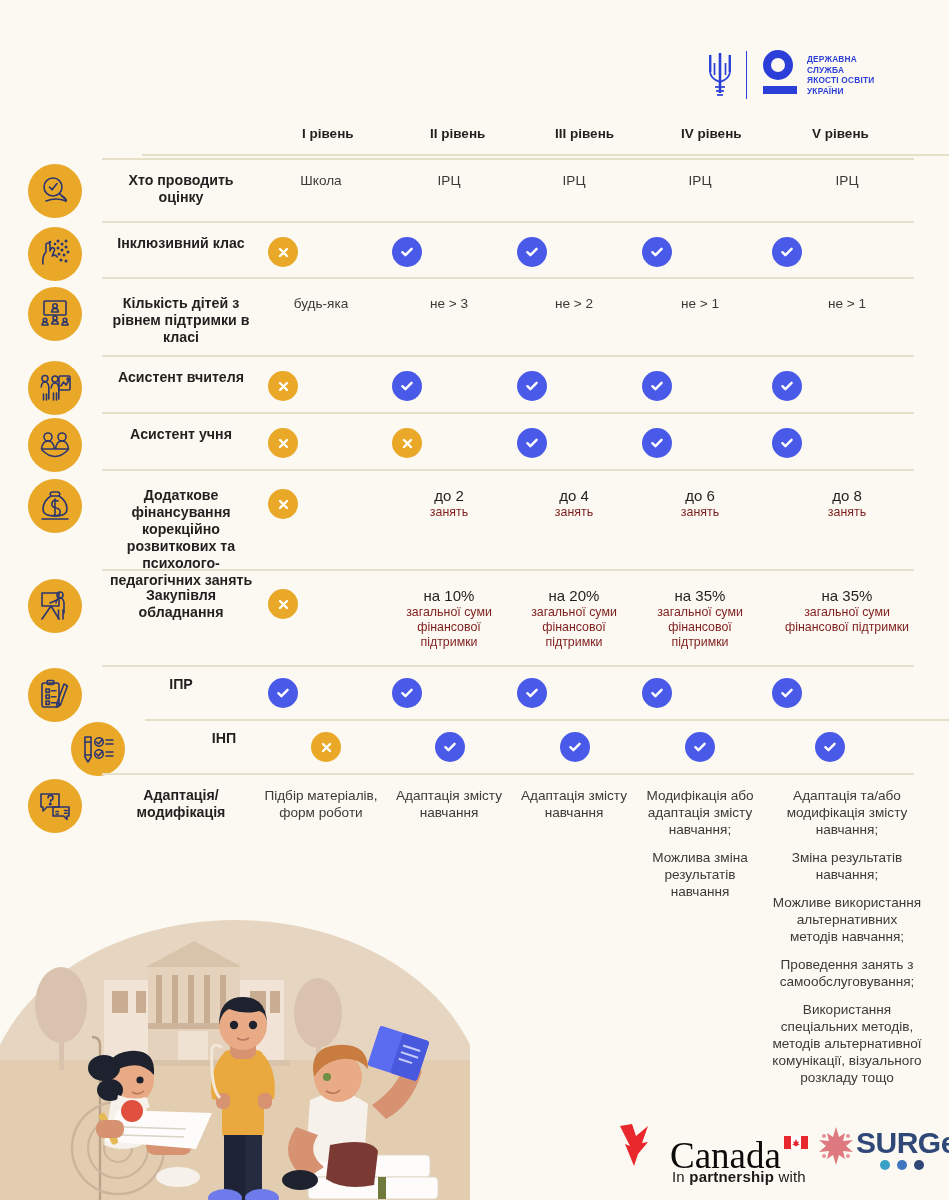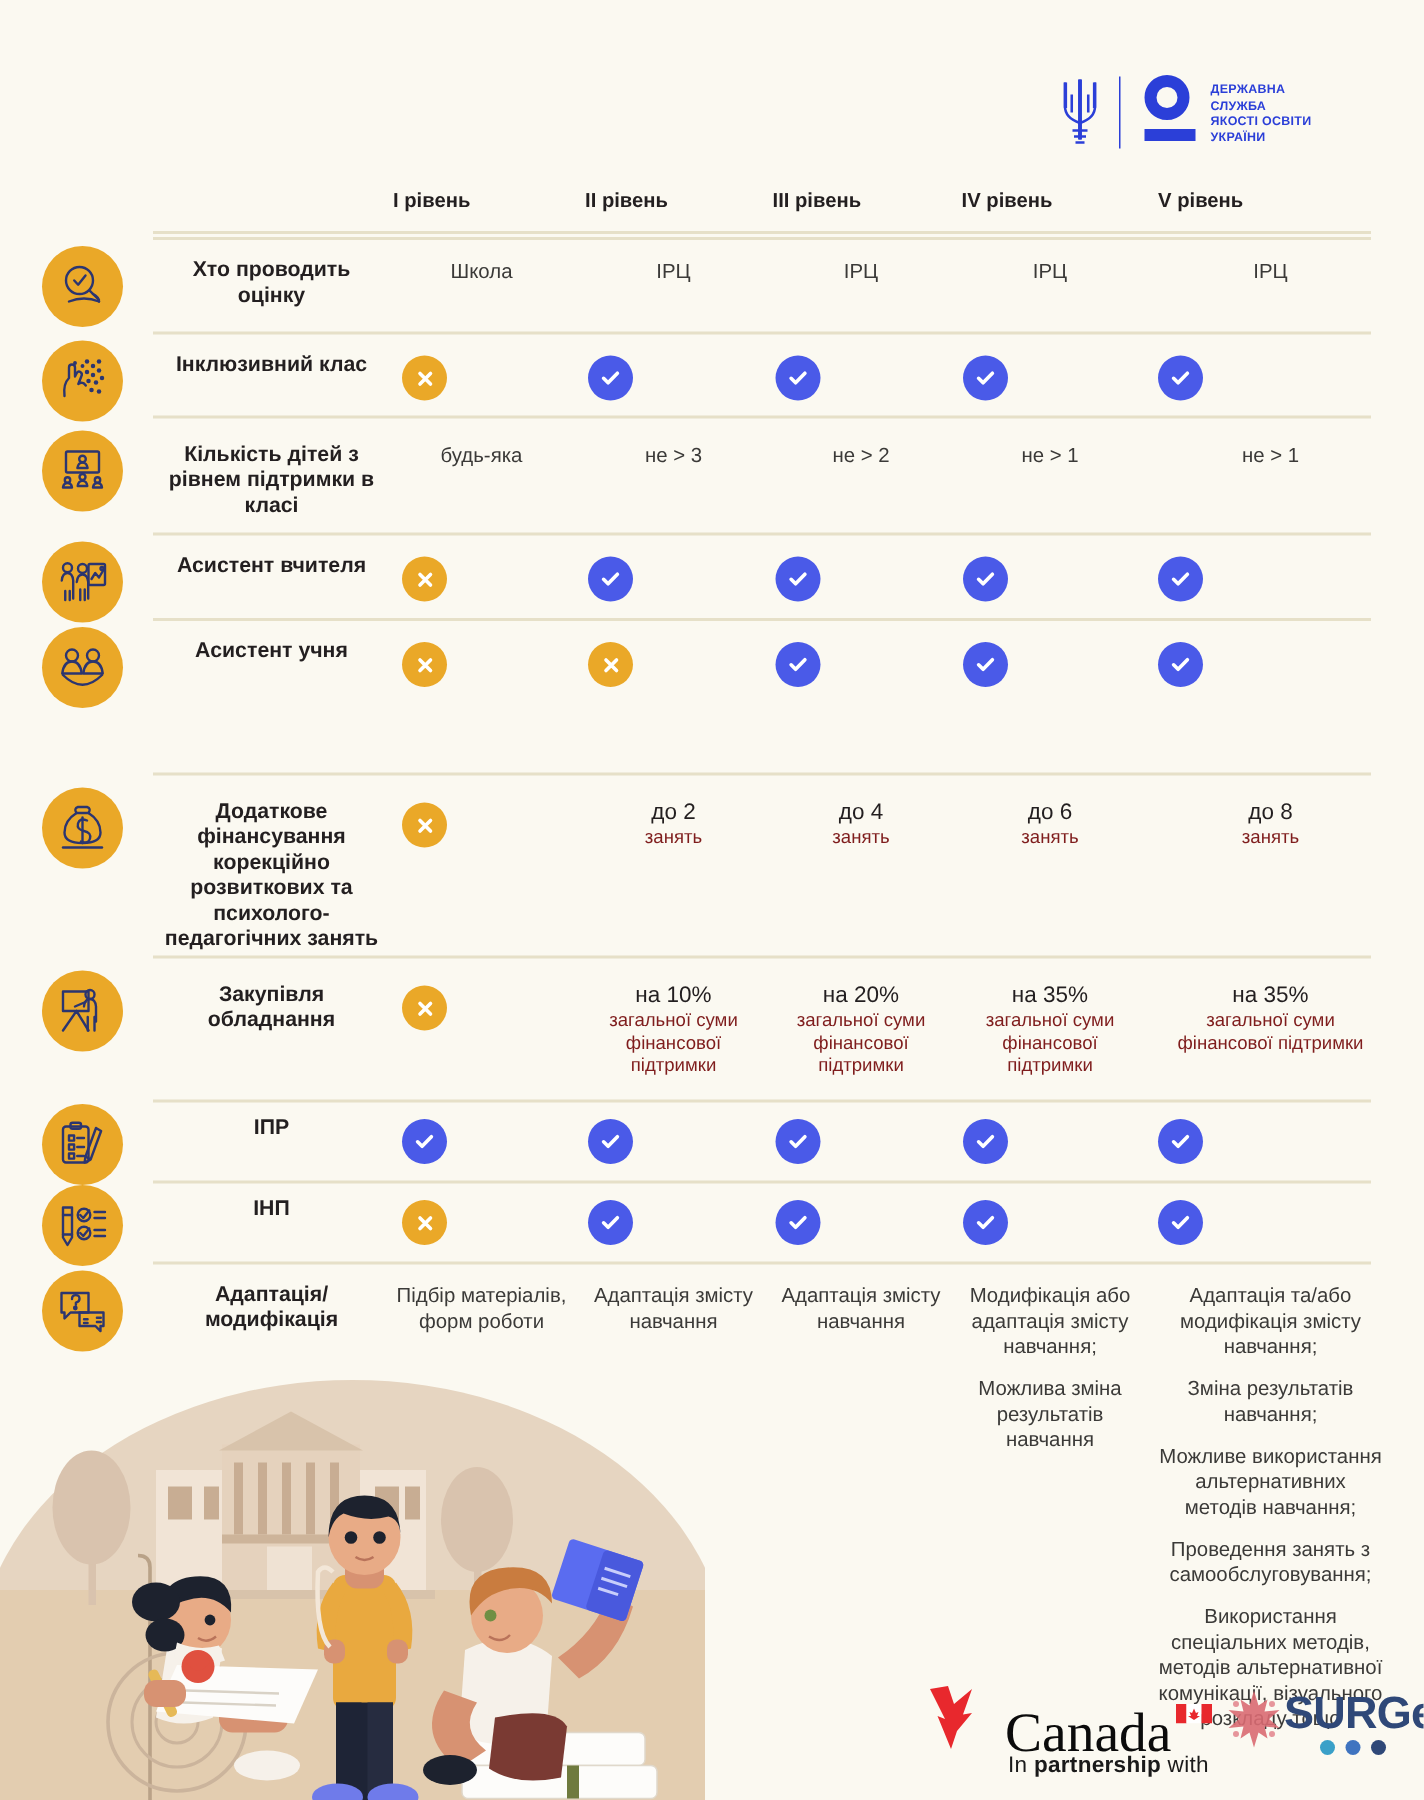--- a/index.html
+++ b/index.html
@@ -35,21 +35,21 @@
     border:8px solid #2b3fd8;box-sizing:border-box;
   }
   .logo-bar{position:absolute;left:2px;top:36px;width:34px;height:8px;background:#2b3fd8;}
   .logo-text{
     margin-left:6px;font-size:8.3px;line-height:10.5px;font-weight:700;
     color:#2b3fd8;letter-spacing:0.2px;text-transform:uppercase;
   }
 
   
   .table{position:absolute;left:0;top:118px;width:949px;}
-  .colhead{position:relative;height:40px;}
+  .colhead{position:relative;height:40px;margin-left:40px;}
   .colhead .ch{
     position:absolute;top:8px;font-size:13.5px;font-weight:700;color:#231f20;white-space:nowrap;
   }
   .rule{position:absolute;left:102px;width:812px;height:1.5px;background:#e6e0c8;}
 
   .row{position:relative;text-align:center;}
   .row .hr-line{position:absolute;left:102px;top:0;width:812px;height:1.5px;background:#e6e0c8;}
   .ricon{
     position:absolute;left:28px;width:54px;height:54px;border-radius:50%;
     background:#eaa828;display:flex;align-items:center;justify-content:center;
@@ -318,21 +318,21 @@
             <svg width="16" height="16" viewBox="0 0 16 16">
               <path d="M3.4 8.2 L6.4 11.2 L12.6 4.8" fill="none" stroke="#fff" stroke-width="2.4" stroke-linecap="round" stroke-linejoin="round"></path>
             </svg>
           </div>
           <div class="mark yes" style="left: 772px; top: 16px;">
             <svg width="16" height="16" viewBox="0 0 16 16">
               <path d="M3.4 8.2 L6.4 11.2 L12.6 4.8" fill="none" stroke="#fff" stroke-width="2.4" stroke-linecap="round" stroke-linejoin="round"></path>
             </svg>
           </div>
         </div>
-        <div class="row" style="height: 122px; margin-top: 46px;">
+        <div class="row" style="height: 100px;">
           <div class="hr-line"></div>
           <div class="ricon" style="top: 10px;">
             <svg width="34" height="34" viewBox="0 0 34 34">
               <g fill="none" stroke="#2b3570" stroke-width="1.6" stroke-linecap="round" stroke-linejoin="round">
                 <path d="M13 7 q-2 -3 1 -4 l6 0 q3 1 1 4"></path>
                 <path d="M13 7 q-8 5 -8 13 q0 7 12 7 q12 0 12 -7 q0 -8 -8 -13z"></path>
                 <path d="M20 12 q-5 -2 -6 2 q-1 4 4 5 q5 1 4 5 q-1 4 -6 2"></path>
                 <path d="M17 10 l0 17"></path>
                 <path d="M4 30 l26 0"></path>
               </g>
@@ -433,21 +433,21 @@
             <svg width="16" height="16" viewBox="0 0 16 16">
               <path d="M3.4 8.2 L6.4 11.2 L12.6 4.8" fill="none" stroke="#fff" stroke-width="2.4" stroke-linecap="round" stroke-linejoin="round"></path>
             </svg>
           </div>
           <div class="mark yes" style="left: 772px; top: 13px;">
             <svg width="16" height="16" viewBox="0 0 16 16">
               <path d="M3.4 8.2 L6.4 11.2 L12.6 4.8" fill="none" stroke="#fff" stroke-width="2.4" stroke-linecap="round" stroke-linejoin="round"></path>
             </svg>
           </div>
         </div>
-        <div class="row" style="height: 54px;">
+        <div class="row" style="height: 54px; margin-left: 43px;">
           <div class="hr-line"></div>
           <div class="ricon" style="top: 3px;">
             <svg width="36" height="32" viewBox="0 0 36 32">
               <g fill="none" stroke="#2b3570" stroke-width="1.6" stroke-linecap="round" stroke-linejoin="round">
                 <path d="M5 4 l6 0 l0 20 l-3 5 l-3 -5z"></path>
                 <path d="M5 9 l6 0 M5 22 l6 0"></path>
                 <circle cx="19" cy="9" r="4.2"></circle>
                 <path d="M16.5 9 l2 2 l4 -5"></path>
                 <circle cx="19" cy="21" r="4.2"></circle>
                 <path d="M16.5 21 l2 2 l4 -5"></path>

